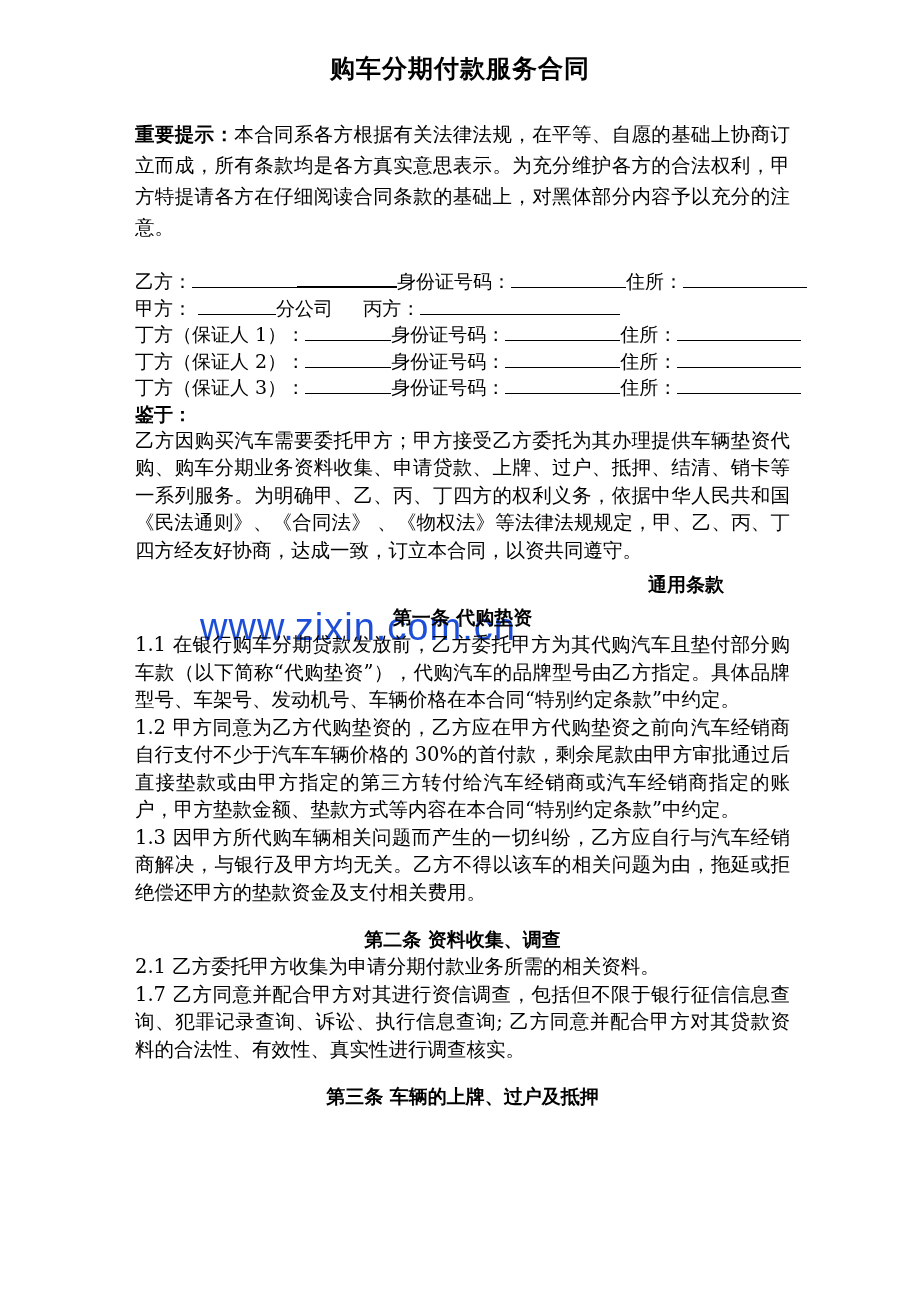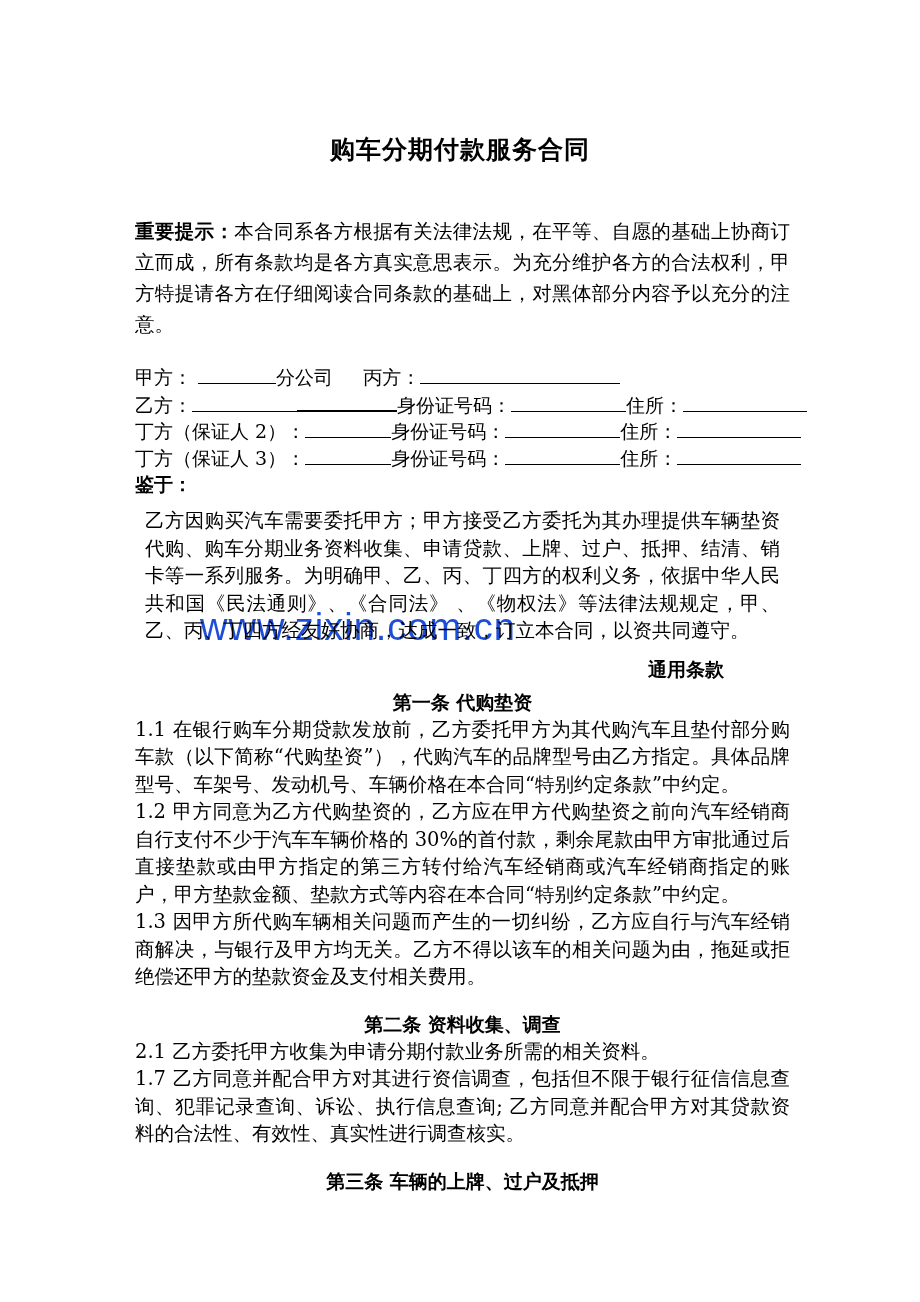--- a/index.html
+++ b/index.html
@@ -37,22 +37,22 @@
     z-index: 2;
     padding: 0;
   }
 
   
   .doc-title {
     text-align: center;
     font-size: 25px;
     font-weight: bold;
     letter-spacing: 1px;
-    margin: 16px;
-    padding-top: 117px;
+    margin: 0;
+    padding-top: 52px;
     font-family: Liberation Sans, sans-serif;
   }
   .contract-no {
     margin: 0;
     padding-top: 18px;
     padding-left: 528px;
     font-size: 18px;
   }
 
   
@@ -90,21 +90,21 @@
   .note-line { font-size: 19px; }
 
   
   .recital-head {
     margin: 0;
     font-size: 19px;
     font-weight: bold;
     line-height: 26px;
   }
   .recital-body {
-    margin: 10px;
+    margin: 0;
     font-size: 19.5px;
     line-height: 27.5px;
     text-align: justify;
     text-justify: inter-ideograph;
   }
   .general-head {
     margin: 6px;
     text-align: right;
     font-size: 19px;
     font-weight: bold;
@@ -139,30 +139,33 @@
   <h1 class="doc-title">购车分期付款服务合同</h1>
 
 
   <div class="body-col">
 
     <p class="notice"><b>重要提示：</b><span>本合同系各方根据有关法律法规，在平等、自愿的基础上协商订立而成，所有条款均是各方真实意思表示。为充分维护各方的合法权利，甲方特提请各方在仔细阅读合同条款的基础上，对黑体部分内容予以充分的注意。</span></p>
 
     <div class="parties">
 
       <div class="prow">
+        <span>乙方：</span><span class="ul" style="width:105px"></span><span class="ul thick" style="width:100px"></span><span>身份证号码：</span><span class="ul" style="width:115px"></span><span>住所：</span><span class="ul" style="width:124px"></span>
+      </div>
+
+      <div class="prow">
         <span>甲方：</span>
         <span class="ul" style="width:78px"></span><span>分公司</span>
         <span style="display:inline-block;width:18px"></span>
         <span>丙方：</span><span class="ul" style="width:200px"></span>
       </div>
 
       <div class="prow">
-        <span>乙方：</span><span class="ul" style="width:105px"></span><span class="ul thick" style="width:100px"></span><span>身份证号码：</span><span class="ul" style="width:115px"></span><span>住所：</span><span class="ul" style="width:124px"></span>
+        <span>丁方（保证人 1）：</span><span class="ul" style="width:86px"></span><span>身份证号码：</span><span class="ul" style="width:115px"></span><span>住所：</span><span class="ul" style="width:124px"></span>
       </div>
-
 
       <div class="prow">
         <span>丁方（保证人 2）：</span><span class="ul" style="width:86px"></span><span>身份证号码：</span><span class="ul" style="width:115px"></span><span>住所：</span><span class="ul" style="width:124px"></span>
       </div>
 
       <div class="prow">
         <span>丁方（保证人 3）：</span><span class="ul" style="width:86px"></span><span>身份证号码：</span><span class="ul" style="width:115px"></span><span>住所：</span><span class="ul" style="width:124px"></span>
       </div>
 
     </div>

